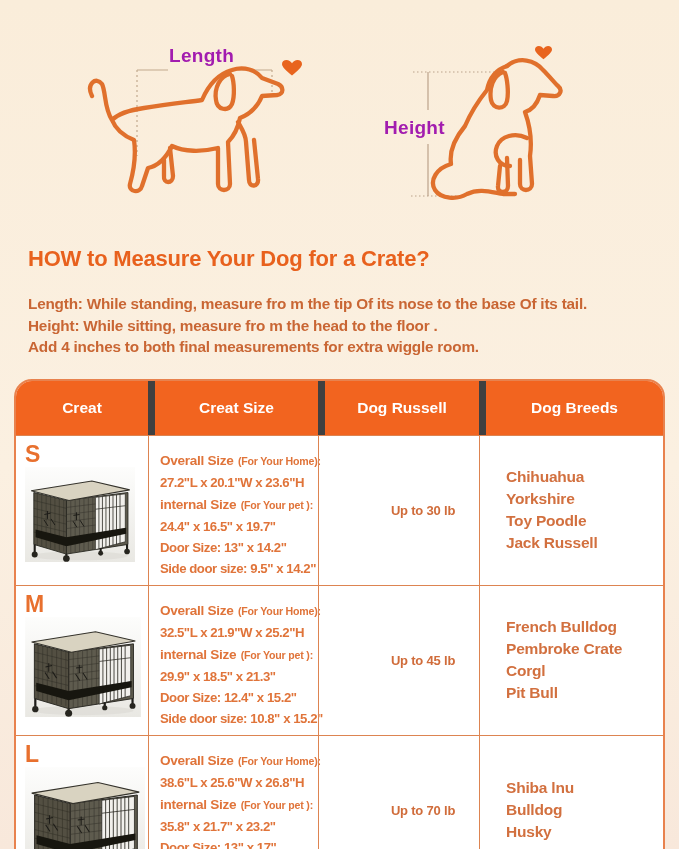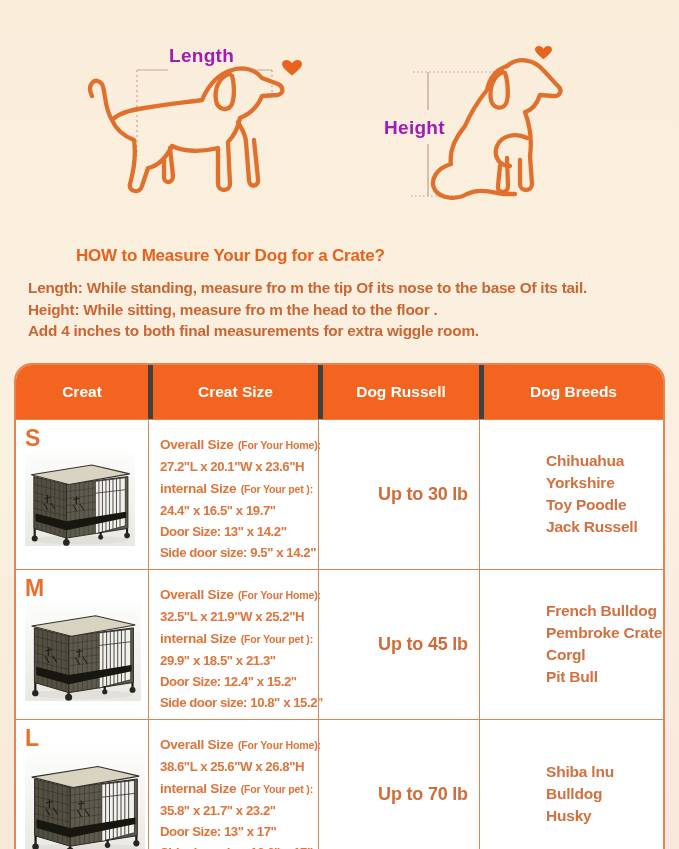--- a/index.html
+++ b/index.html
@@ -19,43 +19,43 @@
   .measure-label {
     position:absolute; font-size:19px; font-weight:700; color:#a21caf;
     letter-spacing:.3px;
   }
   .label-length { left:169px; top:45px; }
   .label-height { left:384px; top:117px; }
 
   
   .content { padding:0 28px; }
   .page-title {
-    margin-top:8px; font-size:17px; font-weight:700; color:#E8611D;
-    letter-spacing:-.2px; white-space:nowrap;margin-left:48px;
-  }
-  .instructions { margin-top:11px; }
+    margin-top:8px; font-size:22px; font-weight:700; color:#E8611D;
+    letter-spacing:-.2px; white-space:nowrap;
+  }
+  .instructions { margin-top:21px; }
   .instructions p {
     font-size:15.3px; font-weight:600; line-height:21.5px; color:#C96634;
     letter-spacing:-.2px; white-space:nowrap;
   }
 
   
   .crate-table {
     margin:21px 14px 0 14px; width:651px;
     border:2px solid #E8824E; border-radius:18px;
     overflow:hidden; background:#FFFFFF;
   }
   .t-head {
     display:grid; grid-template-columns:132px 170px 161px 1fr;
     background:#F2641F; height:54px;
   }
   .t-head .hc {
     display:flex; align-items:center; justify-content:center;
     color:#FFFFFF; font-weight:700; font-size:15.5px;
-    border-left:5px solid #404040;
+    border-left:7px solid #404040;
   }
   .t-head .hc:first-child { border-left:none; }
   .t-row {
     display:grid; grid-template-columns:132px 170px 161px 1fr;
     border-top:1.5px solid #DD8451; background:#fff;
   }
   .row-s { min-height:128px; }
   .row-m { min-height:146px; }
   .row-l { min-height:148px; }
   .cell { border-left:1.5px solid #DD8451; }
@@ -69,25 +69,25 @@
   .row-l .crate-pic { width:120px; height:104px; }
 
   .size-cell { padding:13px 2px 6px 11px; color:#E0743A; }
   .sz { white-space:nowrap; line-height:21px; }
   .sz .b { font-size:13.6px; font-weight:700; letter-spacing:-.3px; }
   .sz .s { font-size:10.6px; font-weight:600; letter-spacing:-.2px; }
   .sz.v { font-size:13.2px; font-weight:700; letter-spacing:-.45px; }
 
   .weight-cell {
     display:flex; align-items:center; justify-content:center;
-    color:#D06C3A; font-weight:700; font-size:18px; letter-spacing:-.2px;padding-left:48px;
+    color:#D06C3A; font-weight:700; font-size:13px; letter-spacing:-.2px;padding-left:48px;
   }
   .breeds-cell {
     display:flex; flex-direction:column; justify-content:center;
-    padding-left:66px; color:#D2703F;
+    padding-left:26px; color:#D2703F;
   }
   .breed-line { font-size:15.5px; font-weight:600; line-height:22px; letter-spacing:-.2px; white-space:nowrap; }
 
   .hidden-defs { position:absolute; width:0; height:0; overflow:hidden; }
 </style>
 </head>
 <body>
 
 <svg class="hidden-defs" aria-hidden="true">
   <defs>

